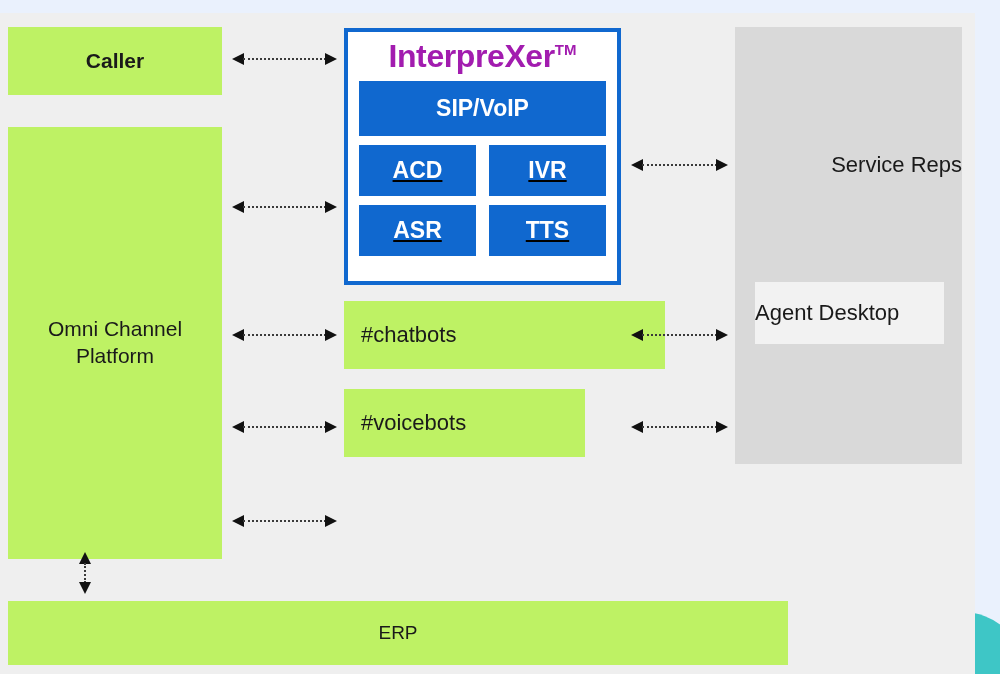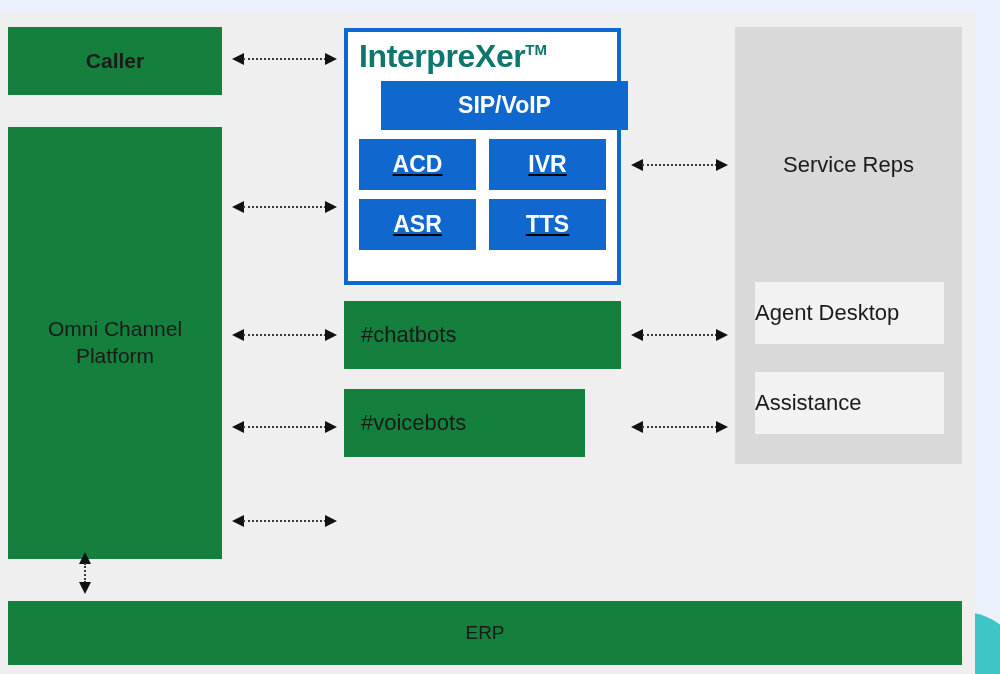--- a/index.html
+++ b/index.html
@@ -42,21 +42,21 @@
     top: 13px;
     width: 975px;
     height: 661px;
     background: #efefef;
     z-index: 1;
   }
 
   
   .box {
     position: absolute;
-    background: #15803d;
+    background: #bef264;
     box-sizing: border-box;
     display: flex;
     align-items: center;
     color: #1a1a1a;
     z-index: 2;
   }
   .box.center { justify-content: center; text-align: center; }
   .box.left   { justify-content: flex-start; padding-left: 17px; }
 
   
@@ -64,47 +64,47 @@
     left: 8px; top: 27px; width: 214px; height: 68px;
     font-size: 21px; font-weight: bold;
   }
   #omni-box {
     left: 8px; top: 127px; width: 214px; height: 432px;
     font-size: 21px; line-height: 1.28;
   }
   #omni-box .lbl { white-space: pre-line; }
 
   #chatbots-box {
-    left: 344px; top: 301px; width: 277px; height: 68px;
+    left: 344px; top: 301px; width: 321px; height: 68px;
     font-size: 22px;
   }
   #voicebots-box {
     left: 344px; top: 389px; width: 241px; height: 68px;
     font-size: 22px;
   }
   #voice-box {
     left: 344px; top: 487px; width: 618px; height: 68px;
     font-size: 22px;
   }
   #erp-box {
-    left: 8px; top: 601px; width: 954px; height: 64px;
+    left: 8px; top: 601px; width: 780px; height: 64px;
     font-size: 19px;
   }
 
   
   #service-panel {
     position: absolute;
     left: 735px; top: 27px; width: 227px; height: 437px;
     background: #d9d9d9;
     z-index: 2;
   }
   #service-reps-label {
     position: absolute;
     left: 0; top: 0; width: 227px; height: 275px;
-    display: flex; align-items: center; justify-content: center;
+    display: flex; align-items: center; justify-content: flex-end;
     font-size: 22px; color: #1a1a1a;
   }
   .sub-box {
     position: absolute;
     left: 20px;
     width: 189px;
     height: 62px;
     background: #f2f2f2;
     display: flex;
     align-items: center;
@@ -119,22 +119,22 @@
   #interprexer-panel {
     position: absolute;
     left: 344px; top: 28px; width: 277px; height: 257px;
     background: #ffffff;
     border: 4px solid #1068cf;
     box-sizing: border-box;
     z-index: 3;
     padding: 8px 11px 11px 11px;
   }
   #interprexer-title {
-    text-align: left;
-    color: #0f766e;
+    text-align: center;
+    color: #a21caf;
     font-size: 32px;
     font-weight: bold;
     letter-spacing: -0.4px;
     line-height: 1.05;
     white-space: nowrap;
   }
   #interprexer-title .tm {
     font-size: 15px;
     vertical-align: super;
     font-weight: bold;
@@ -145,23 +145,22 @@
     color: #ffffff;
     font-weight: bold;
     font-size: 23px;
     display: flex;
     align-items: center;
     justify-content: center;
     box-sizing: border-box;
   }
   #sip-tile {
     margin-top: 7px;
-    height: 49px;
+    height: 55px;
     width: 100%;
-    margin-left: 22px;
   }
   .tile-row {
     display: flex;
     gap: 13px;
     margin-top: 9px;
     text-decoration: underline;
   }
   .tile-row .blue-tile {
     flex: 1 1 0;
     height: 51px;
@@ -275,23 +274,20 @@
   </div>
 
 
   <div id="service-panel">
     <div id="service-reps-label">
       <span>Service Reps</span>
     </div>
     <div id="agent-desktop-box" class="sub-box">
       <span>Agent Desktop</span>
     </div>
-    <div id="assistance-box" class="sub-box">
-      <span>Assistance</span>
-    </div>
   </div>
 
   <div id="erp-box" class="box center">
     <span>ERP</span>
   </div>
 
   <div id="arrow-caller-ipx" class="harrow">
     <span class="head l"></span>
     <span class="line"></span>
     <span class="head r"></span>

